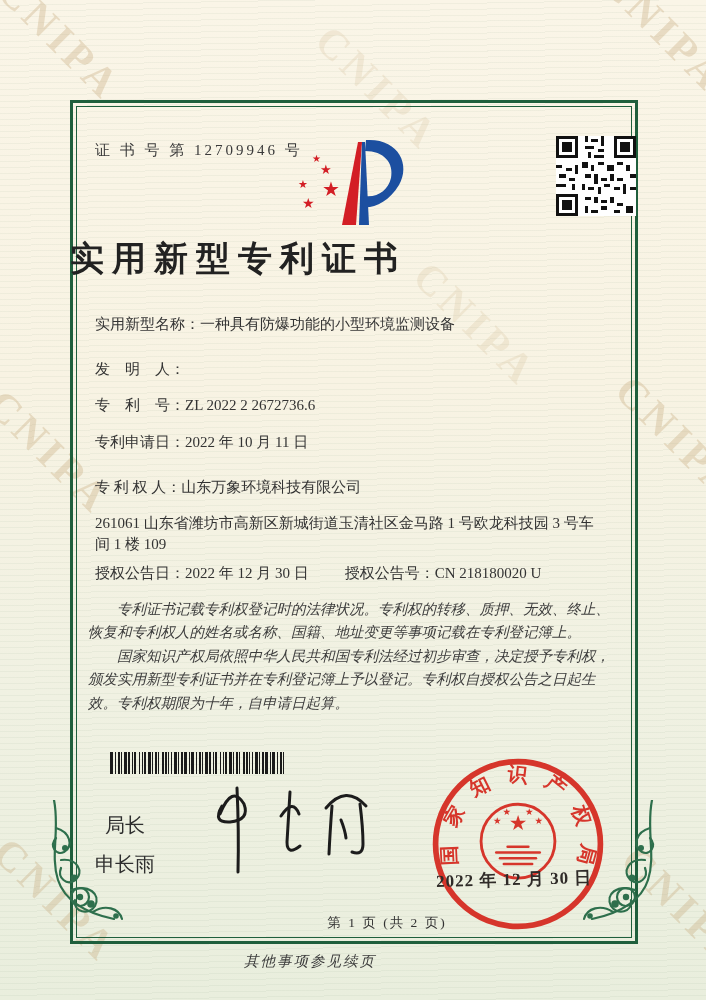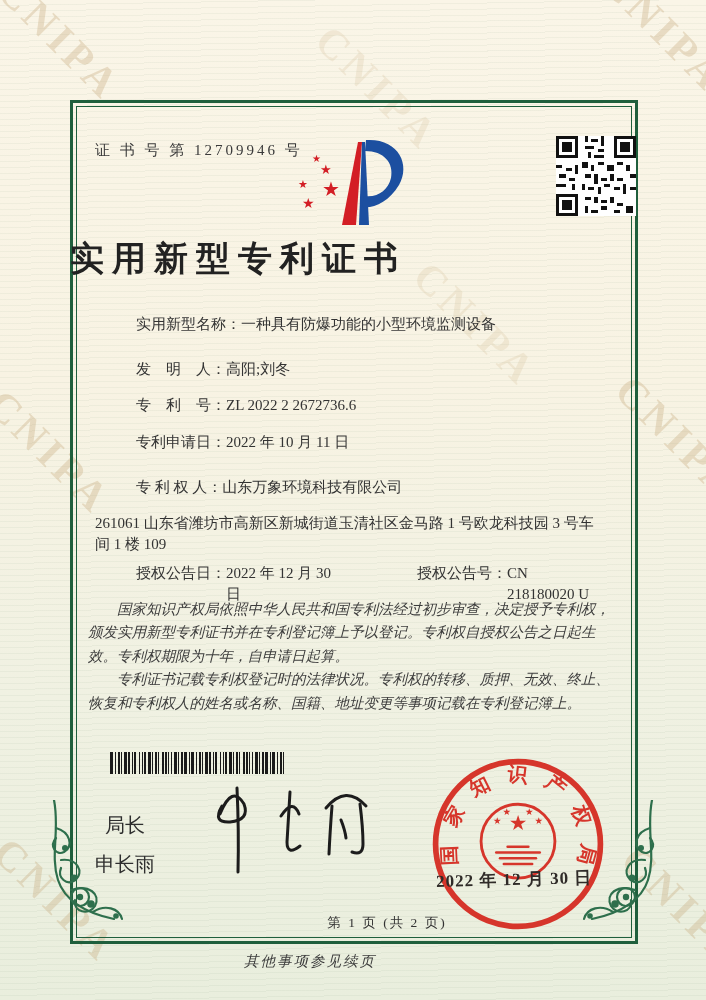--- a/index.html
+++ b/index.html
@@ -38,21 +38,21 @@
     color:#3a3a3a;z-index:4;
   }
   .logo{position:absolute;left:294px;top:130px;z-index:4;}
   .qr{position:absolute;left:556px;top:136px;width:80px;height:80px;z-index:4;}
   .title{
     position:absolute;left:70px;top:236px;width:562px;text-align:left;
     font-size:34px;font-weight:700;letter-spacing:8px;color:#222;z-index:4;
   }
   .fields{position:absolute;left:95px;top:314px;width:500px;font-size:15px;color:#333;z-index:4;}
   .row{display:flex;line-height:21px;}
-  .row .lbl{flex:none;white-space:nowrap;margin-left:41px;}
+  .row .lbl{flex:none;white-space:nowrap;}
   .row .val{flex:1;}
   .r1{margin-bottom:24px;} .r2{margin-bottom:15px;} .r3{margin-bottom:16px;}
   .r4{margin-bottom:24px;} .r5{margin-bottom:15px;} .r6{margin-bottom:8px;}
   .pair2{margin-left:36px;display:flex;}
   .paras{
     position:absolute;left:88px;top:598px;width:532px;z-index:4;
     font-size:14.5px;line-height:1.62;color:#3c3c3c;font-style:italic;
   }
   .paras p{margin:0;text-indent:2em;}
   .barcode{position:absolute;left:110px;top:752px;z-index:4;}
@@ -166,21 +166,20 @@
 
   <div class="title">实用新型专利证书</div>
 
   <div class="fields">
     <div class="row r1">
       <span class="lbl">实用新型名称：</span>
       <span class="val">一种具有防爆功能的小型环境监测设备</span>
     </div>
     <div class="row r2">
       <span class="lbl">发　明　人：</span>
-      <span class="val">高阳;刘冬</span>
     </div>
     <div class="row r3">
       <span class="lbl">专　利　号：</span>
       <span class="val">ZL 2022 2 2672736.6</span>
     </div>
     <div class="row r4">
       <span class="lbl">专利申请日：</span>
       <span class="val">2022 年 10 月 11 日</span>
     </div>
     <div class="row r5">
@@ -194,22 +193,22 @@
       <span class="lbl">授权公告日：</span>
       <span>2022 年 12 月 30 日</span>
       <span class="pair2">
         <span class="lbl">授权公告号：</span>
         <span>CN 218180020 U</span>
       </span>
     </div>
   </div>
 
   <div class="paras">
+    <p>专利证书记载专利权登记时的法律状况。专利权的转移、质押、无效、终止、恢复和专利权人的姓名或名称、国籍、地址变更等事项记载在专利登记簿上。</p>
     <p>国家知识产权局依照中华人民共和国专利法经过初步审查，决定授予专利权，颁发实用新型专利证书并在专利登记簿上予以登记。专利权自授权公告之日起生效。专利权期限为十年，自申请日起算。</p>
-    <p>专利证书记载专利权登记时的法律状况。专利权的转移、质押、无效、终止、恢复和专利权人的姓名或名称、国籍、地址变更等事项记载在专利登记簿上。</p>
   </div>
 
   <svg class="barcode" width="176" height="22" viewBox="0 0 176 22" shape-rendering="crispEdges">
     <line x1="0" y1="11" x2="176" y2="11" stroke="#1a1a1a" stroke-width="22" stroke-dasharray="3 2 1 2 2 1 1 2 3 1 2 2 1 1 2 3 1 2 1 1 2 2 3 1 1 2 2 1 1 3 2 1 2 1 1 2 1 2 3 1 1 2 2 1 3 2 1 1"></line>
   </svg>
 
   <div class="officials">
     <div>局长</div>
     <div>申长雨</div>
   </div>

